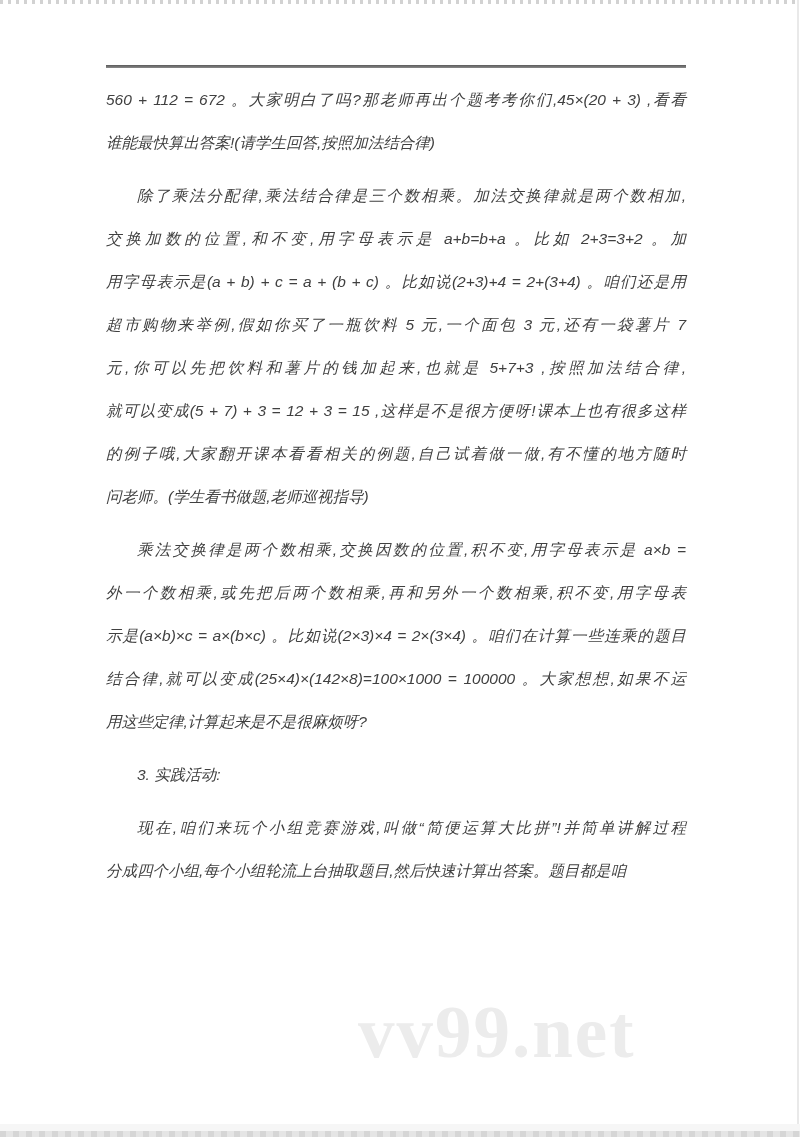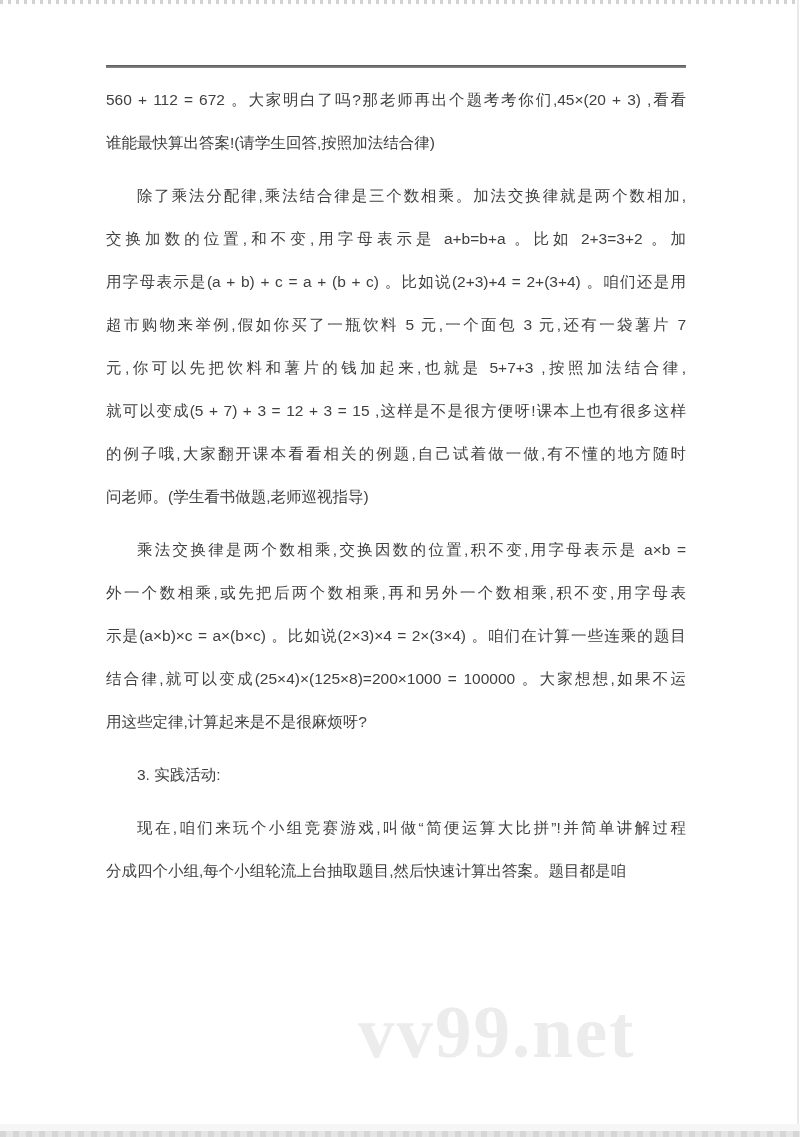--- a/index.html
+++ b/index.html
@@ -31,20 +31,21 @@
     color: #404040;
     font-size: 15.5px;
     line-height: 43px;
     z-index: 2;
   }
   .para { margin: 0 0 10px 0; }
   .line {
     text-align: justify;
     text-align-last: justify;
     white-space: normal;
+    font-style: italic;
   }
   .line.last { text-align-last: left; }
   .line.first-indent { text-indent: 31px; }
   .watermark {
     position: absolute; left: 358px; top: 991px;
     font-family: Liberation Serif, serif;
     font-weight: bold;
     font-size: 73px;
     letter-spacing: 2px;
     color: #ececec;
@@ -88,21 +89,21 @@
       <div class="line">元,你可以先把饮料和薯片的钱加起来,也就是 5+7+3 ,按照加法结合律,</div>
       <div class="line">就可以变成(5 + 7) + 3 = 12 + 3 = 15 ,这样是不是很方便呀!课本上也有很多这样</div>
       <div class="line">的例子哦,大家翻开课本看看相关的例题,自己试着做一做,有不懂的地方随时</div>
       <div class="line last">问老师。(学生看书做题,老师巡视指导)</div>
     </div>
 
     <div class="para">
       <div class="line first-indent">乘法交换律是两个数相乘,交换因数的位置,积不变,用字母表示是 a×b =</div>
       <div class="line">外一个数相乘,或先把后两个数相乘,再和另外一个数相乘,积不变,用字母表</div>
       <div class="line">示是(a×b)×c = a×(b×c) 。比如说(2×3)×4 = 2×(3×4) 。咱们在计算一些连乘的题目</div>
-      <div class="line">结合律,就可以变成(25×4)×(125×8)=200×1000 = 100000 。大家想想,如果不运</div>
+      <div class="line">结合律,就可以变成(25×4)×(142×8)=100×1000 = 100000 。大家想想,如果不运</div>
       <div class="line last">用这些定律,计算起来是不是很麻烦呀?</div>
     </div>
 
     <div class="para">
       <div class="line last first-indent">3. 实践活动:</div>
     </div>
 
     <div class="para">
       <div class="line first-indent">现在,咱们来玩个小组竞赛游戏,叫做“简便运算大比拼”!并简单讲解过程</div>
       <div class="line last">分成四个小组,每个小组轮流上台抽取题目,然后快速计算出答案。题目都是咱</div>

